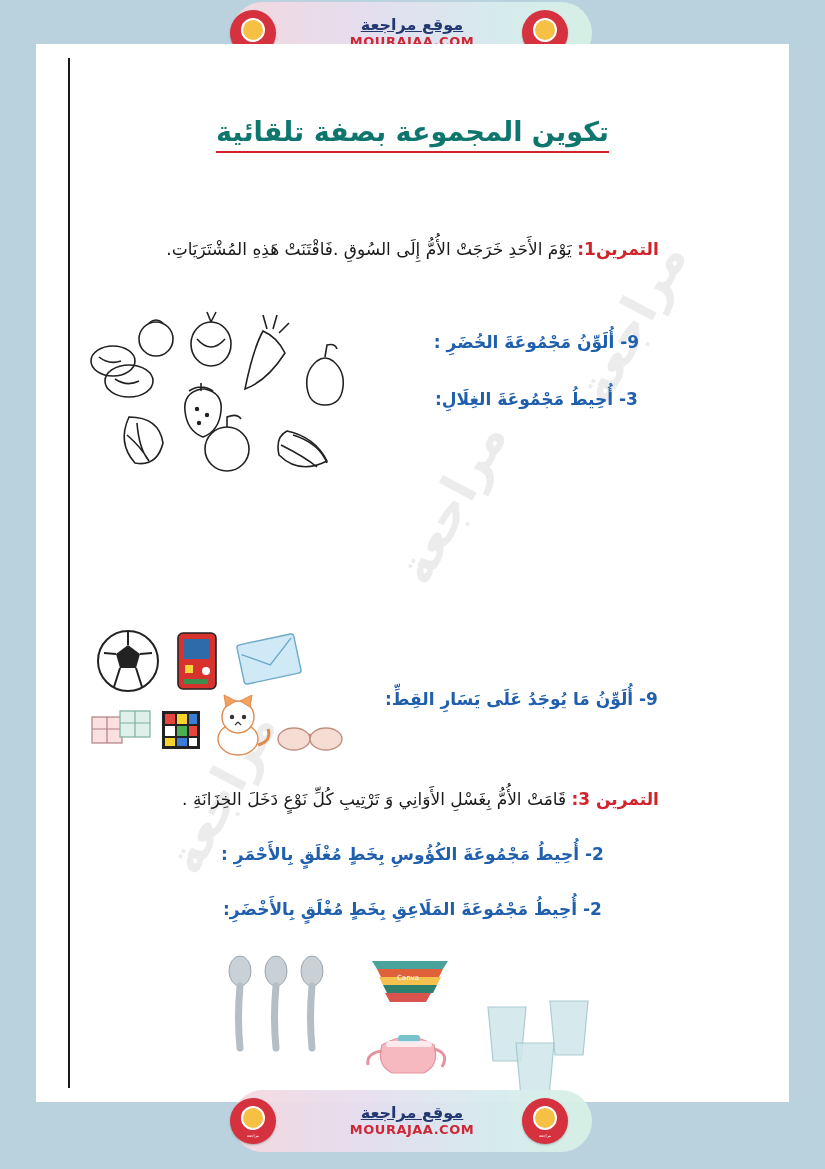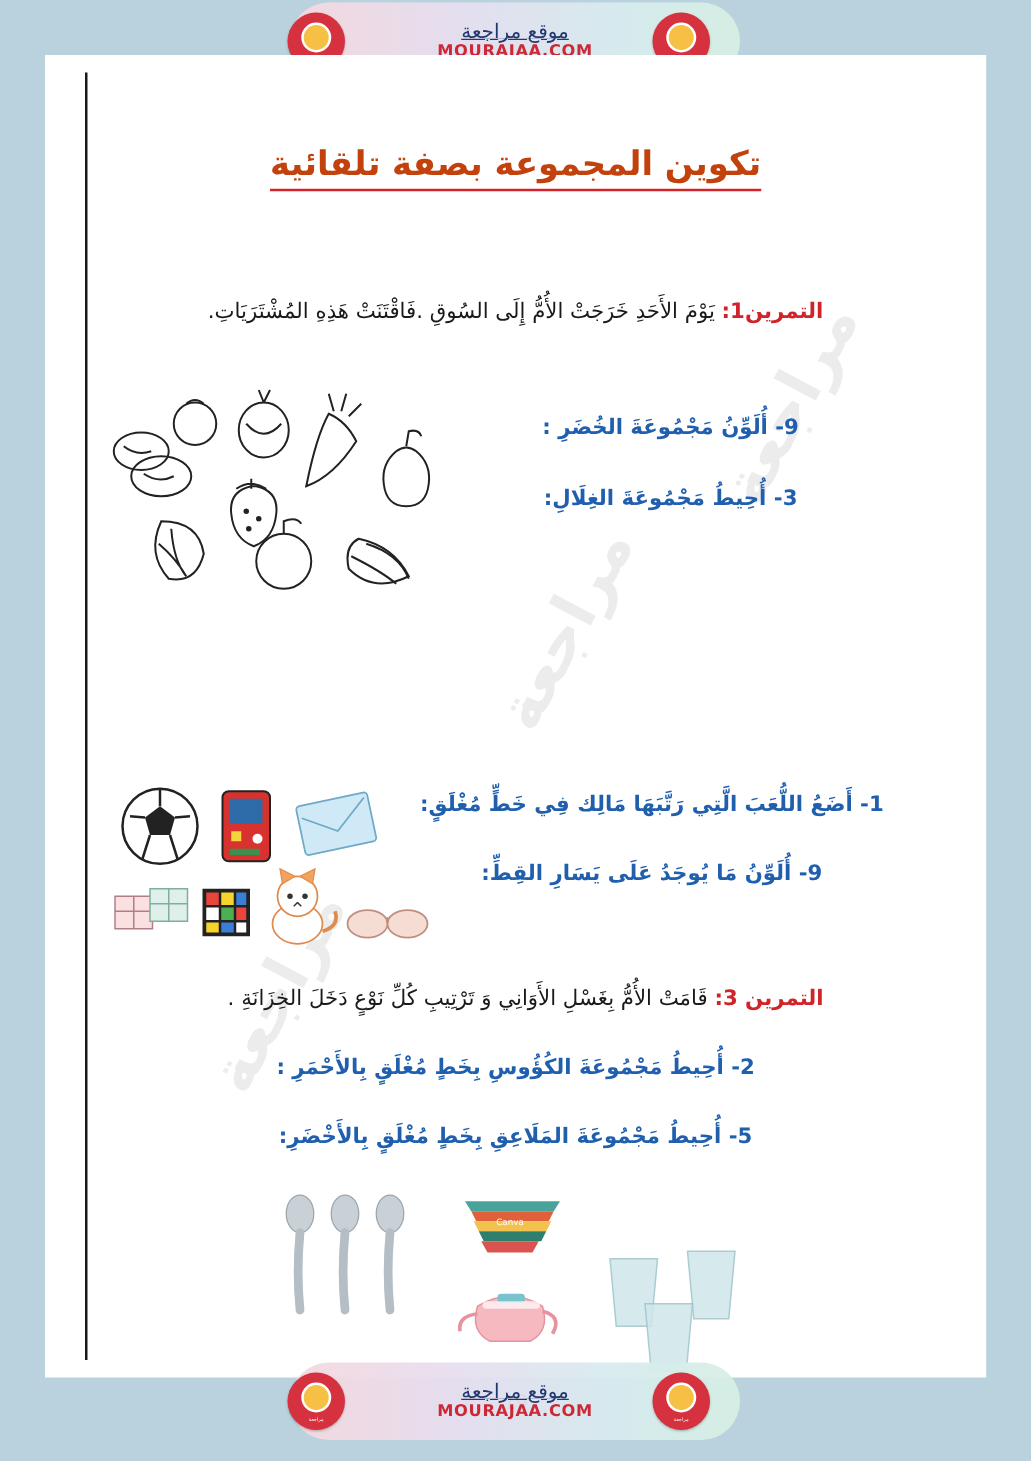--- a/index.html
+++ b/index.html
@@ -26,21 +26,21 @@
     border-radius:34px;
     background:linear-gradient(90deg,#f6d9df 0%,#e7dff0 38%,#d8ecef 72%,#d7f0e4 100%);
     opacity:.95;
   }
   .brandbar.top{top:2px;}
   .brandbar.bottom{top:1090px;}
   .brand-text{
     text-align:center;line-height:1.15;
   }
   .brand-line1{
-    font-size:16px;color:#1b2f6b;font-weight:normal;
+    font-size:16px;color:#1b2f6b;font-weight:bold;
     text-decoration:underline;
   }
   .brand-line2{
     font-size:13px;color:#cf1f2e;font-weight:bold;letter-spacing:.5px;
   }
   .logo{
     position:absolute;width:46px;height:46px;border-radius:50%;
     background:#d6313f;display:flex;align-items:center;justify-content:center;
     box-shadow:0 1px 2px rgba(0,0,0,.25);
   }
@@ -54,21 +54,21 @@
     font-size:4px;color:#fff;
   }
   .logo.t1{left:230px;top:10px;}
   .logo.t2{left:522px;top:10px;}
   .logo.b1{left:230px;top:1098px;}
   .logo.b2{left:522px;top:1098px;}
 
   
   .title{
     position:absolute;top:72px;left:0;right:0;text-align:center;
-    font-size:27px;font-weight:bold;color:#c2410c;
+    font-size:27px;font-weight:bold;color:#0f766e;
   }
   .title .ul{
     border-bottom:2px solid #d2232a;padding-bottom:4px;
   }
 
   .line{
     position:absolute;direction:rtl;color:#1a1a1a;
   }
   .ex-label{color:#d2232a;font-weight:bold;}
   .q{color:#1f5fae;font-weight:bold;}
@@ -178,21 +178,20 @@
       <path d="M56 114 q2 26 12 38 M46 126 q14 12 22 26"></path>
 
       <circle cx="146" cy="140" r="22"></circle>
       <path d="M146 118 l0 -10 q10 -4 14 2"></path>
 
       <path d="M206 122 q28 6 40 30 q-28 14 -48 -6 q-4 -18 8 -24 z"></path>
       <path d="M212 126 q26 8 34 28 M200 136 q24 12 36 22"></path>
     </g>
   </svg>
 
-  <div class="line q" id="ex2-q1">1- أَضَعُ اللُّعَبَ الَّتِي رَتَّبَهَا مَالِك فِي خَطٍّ مُغْلَقٍ:</div>
   <div class="line q" id="ex2-q2">9- أُلَوِّنُ مَا يُوجَدُ عَلَى يَسَارِ القِطِّ:</div>
 
   <svg class="art toy-wrap" viewBox="0 0 300 150">
 
     <g>
       <circle cx="42" cy="42" r="30" fill="#fff" stroke="#222" stroke-width="2"></circle>
       <polygon points="42,26 54,35 50,49 34,49 30,35" fill="#222"></polygon>
       <path d="M42 12 L42 26 M18 34 L30 35 M66 34 L54 35 M28 68 L34 49 M56 68 L50 49" stroke="#222" stroke-width="2" fill="none"></path>
     </g>
 
@@ -245,21 +244,21 @@
       <path d="M224 118 q0 -5 0 0" stroke="#c08f80" stroke-width="2"></path>
       <path d="M224 117 l0 2" stroke="#c08f80" stroke-width="2"></path>
     </g>
   </svg>
 
   <div class="line" id="ex3-head">
     <span class="ex-label">التمرين 3:</span>
     <span>قَامَتْ الأُمُّ بِغَسْلِ الأَوَانِي وَ تَرْتِيبِ كُلِّ نَوْعٍ دَخَلَ الخِزَانَةِ .</span>
   </div>
   <div class="line q" id="ex3-q1">2- أُحِيطُ مَجْمُوعَةَ الكُؤُوسِ بِخَطٍ مُغْلَقٍ بِالأَحْمَرِ :</div>
-  <div class="line q" id="ex3-q2">5- أُحِيطُ مَجْمُوعَةَ المَلَاعِقِ بِخَطٍ مُغْلَقٍ بِالأَخْضَرِ:</div>
+  <div class="line q" id="ex3-q2">2- أُحِيطُ مَجْمُوعَةَ المَلَاعِقِ بِخَطٍ مُغْلَقٍ بِالأَخْضَرِ:</div>
 
   <svg class="art kit-wrap" viewBox="0 0 440 150">
 
     <g>
       <ellipse cx="24" cy="22" rx="11" ry="15" fill="#c9d1d6" stroke="#9aa6ad" stroke-width="1"></ellipse>
       <path d="M24 37 q-3 32 0 62" stroke="#b4bec4" stroke-width="7" fill="none" stroke-linecap="round"></path>
     </g>
     <g>
       <ellipse cx="60" cy="22" rx="11" ry="15" fill="#c9d1d6" stroke="#9aa6ad" stroke-width="1"></ellipse>
       <path d="M60 37 q-3 32 0 62" stroke="#b4bec4" stroke-width="7" fill="none" stroke-linecap="round"></path>

